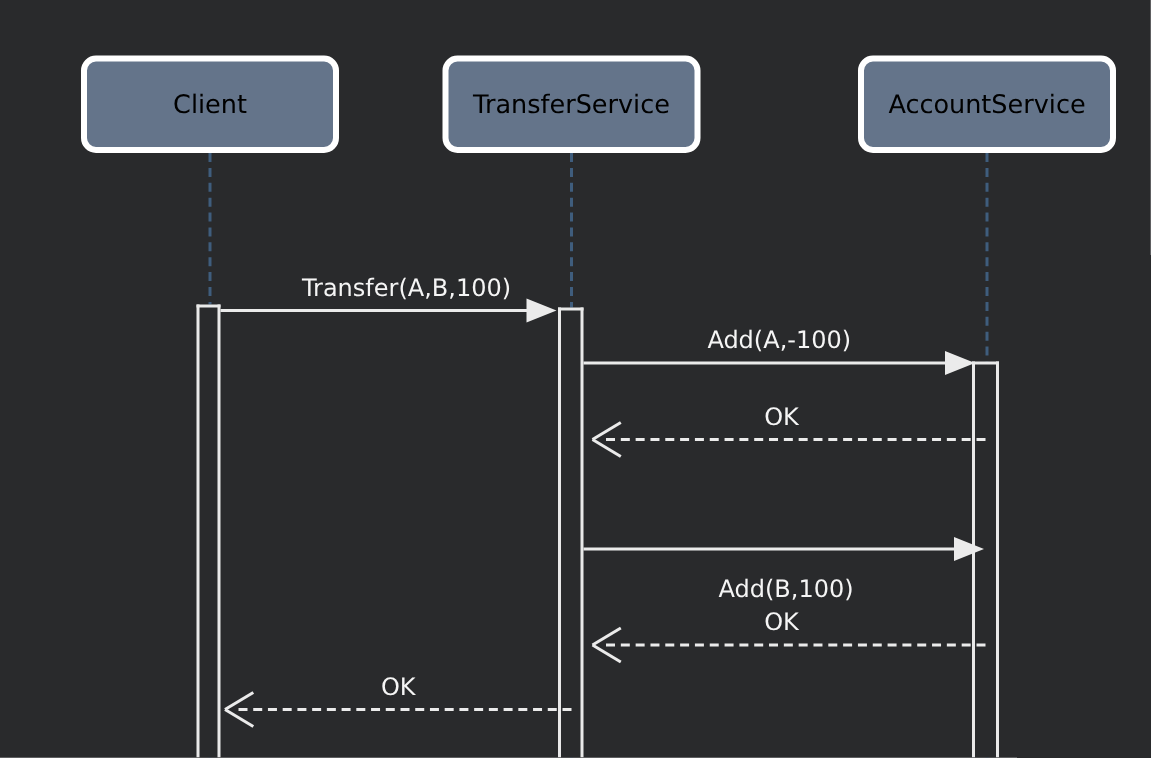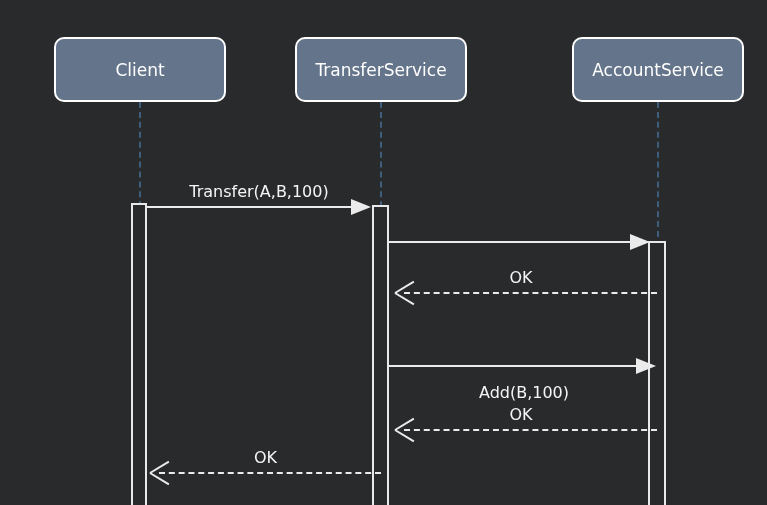--- a/index.html
+++ b/index.html
@@ -11,26 +11,26 @@
     overflow: hidden;
     font-family: "DejaVu Sans", "Liberation Sans", sans-serif;
   }
   .participant {
     position: absolute;
     top: 37px;
     width: 172px;
     height: 65px;
     box-sizing: border-box;
     background: #64748a;
-    border: 2px solid #ffffff;
+    border: 4px solid #ffffff;
     border-radius: 10px;
     display: flex;
     align-items: center;
     justify-content: center;
-    color: #ffffff;
+    color: #000000;
     font-size: 17px;
     z-index: 2;
   }
   .lifeline {
     position: absolute;
     top: 102px;
     height: 403px;
     width: 0;
     border-left: 2px dashed #3f5d7d;
     z-index: 1;
@@ -102,24 +102,25 @@
   <div class="participant" style="left:572px;align-items:center;">
     <span>AccountService</span>
   </div>
 
   <div class="activation" style="left:131px; top:203px; width:16px; height:302px;"></div>
   <div class="activation" style="left:372px; top:205px; width:17px; height:300px;"></div>
   <div class="activation" style="left:648px; top:241px; width:18px; height:264px;"></div>
 
   <div class="msg-line-solid" style="left:147px; top:206px; width:208px;"></div>
   <div class="head-solid" style="left:351px; top:199px;"></div>
-  <div class="msg-label" style="left:147px; top:181px; width:224px;">Transfer(A,B,100)</div>
+  <div class="msg-label" style="left:159px; top:181px; width:224px;">Transfer(A,B,100)</div>
 
   <div class="msg-line-solid" style="left:389px; top:241px; width:245px;"></div>
   <div class="head-solid" style="left:630px; top:234px;"></div>
+  <div class="msg-label" style="left:389px; top:216px; width:261px;">Add(A,-100)</div>
 
   <div class="msg-line-dashed" style="left:404px; top:292px; width:253px;"></div>
   <div class="ohead-line up" style="left:395px; top:292px;"></div>
   <div class="ohead-line down" style="left:395px; top:292px;"></div>
   <div class="msg-label" style="left:390px; top:267px; width:262px;">OK</div>
 
   <div class="msg-line-solid" style="left:389px; top:365px; width:251px;"></div>
   <div class="head-solid" style="left:636px; top:358px;"></div>
   <div class="msg-label" style="left:389px; top:340px; width:270px;margin-top:42px;">Add(B,100)</div>
 

